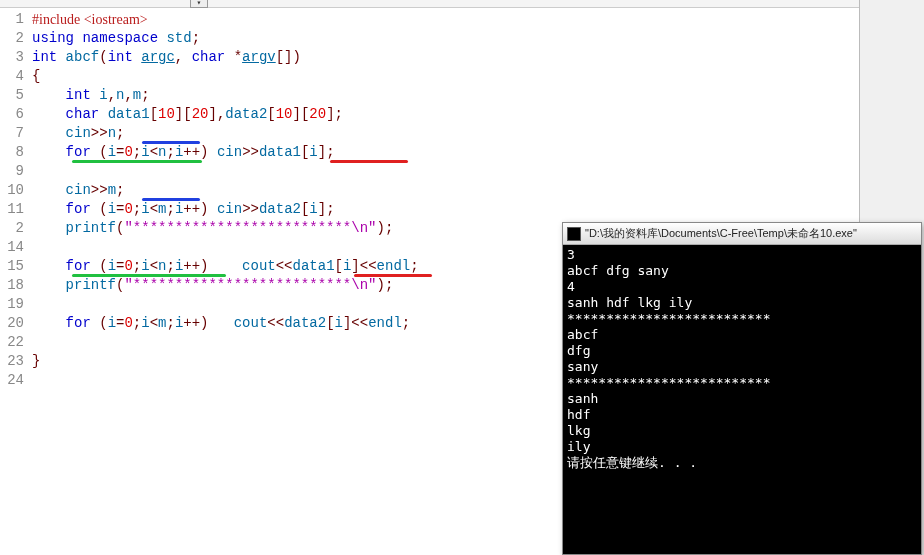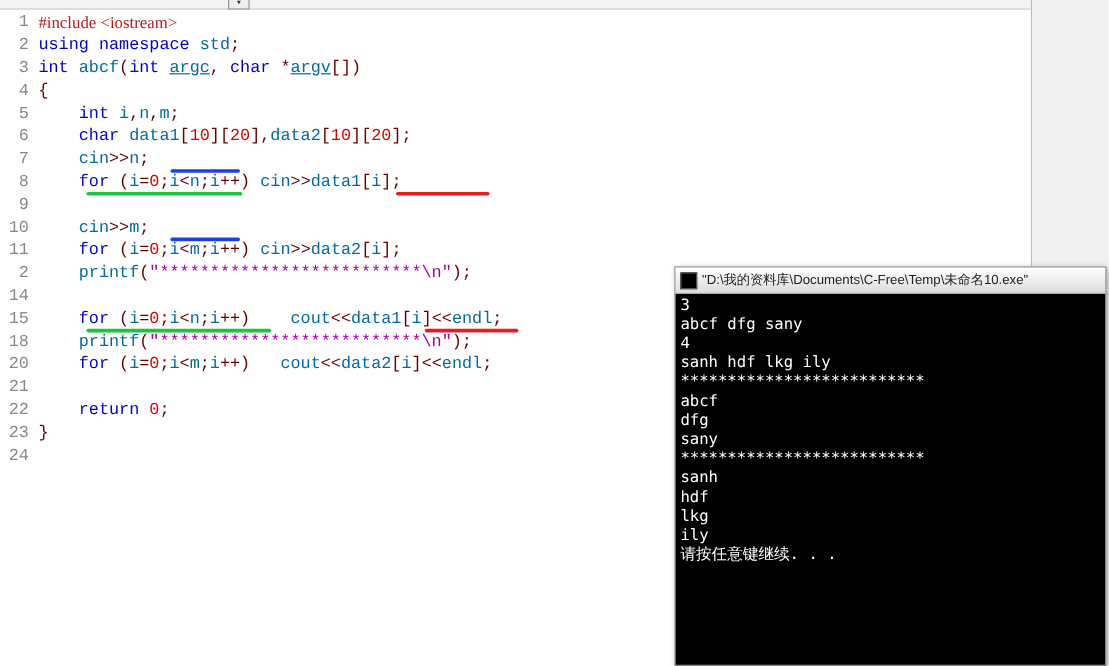--- a/index.html
+++ b/index.html
@@ -192,30 +192,29 @@
       </div>
       <div class="line">
         <div class="gutter">15</div>
         <div class="code"><span class="nm">    </span><span class="kw">for </span><span class="br">(</span><span class="nm">i</span><span class="op">=</span><span class="num">0</span><span class="op">;</span><span class="nm">i</span><span class="op">&lt;</span><span class="nm">n</span><span class="op">;</span><span class="nm">i</span><span class="op">++</span><span class="br">)    </span><span class="nm">cout</span><span class="op">&lt;&lt;</span><span class="nm">data1</span><span class="br">[</span><span class="nm">i</span><span class="br">]</span><span class="op">&lt;&lt;</span><span class="nm">endl</span><span class="op">;</span><div class="hand-underline green-ul" style="left: 40px; width: 154px; bottom: -1px;"></div><div class="hand-underline red-ul" style="left: 322px; width: 78px; bottom: -1px;"></div></div>
       </div>
       <div class="line">
         <div class="gutter">18</div>
         <div class="code"><span class="nm">    printf</span><span class="br">(</span><span class="str">"**************************\n"</span><span class="br">)</span><span class="op">;</span></div>
       </div>
       <div class="line">
+        <div class="gutter">19</div>
+        <div class="code"></div>
+      </div>
+      <div class="line">
         <div class="gutter">20</div>
         <div class="code"><span class="nm">    </span><span class="kw">for </span><span class="br">(</span><span class="nm">i</span><span class="op">=</span><span class="num">0</span><span class="op">;</span><span class="nm">i</span><span class="op">&lt;</span><span class="nm">m</span><span class="op">;</span><span class="nm">i</span><span class="op">++</span><span class="br">)   </span><span class="nm">cout</span><span class="op">&lt;&lt;</span><span class="nm">data2</span><span class="br">[</span><span class="nm">i</span><span class="br">]</span><span class="op">&lt;&lt;</span><span class="nm">endl</span><span class="op">;</span></div>
       </div>
       <div class="line">
-        <div class="gutter">21</div>
-        <div class="code"></div>
-      </div>
-      <div class="line">
         <div class="gutter">22</div>
-        <div class="code"><span class="nm">    </span><span class="kw">return </span><span class="num">0</span><span class="op">;</span></div>
       </div>
       <div class="line">
         <div class="gutter">23</div>
         <div class="code"><span class="br">}</span></div>
       </div>
       <div class="line">
         <div class="gutter">24</div>
         <div class="code"></div>
       </div>
     </div>

